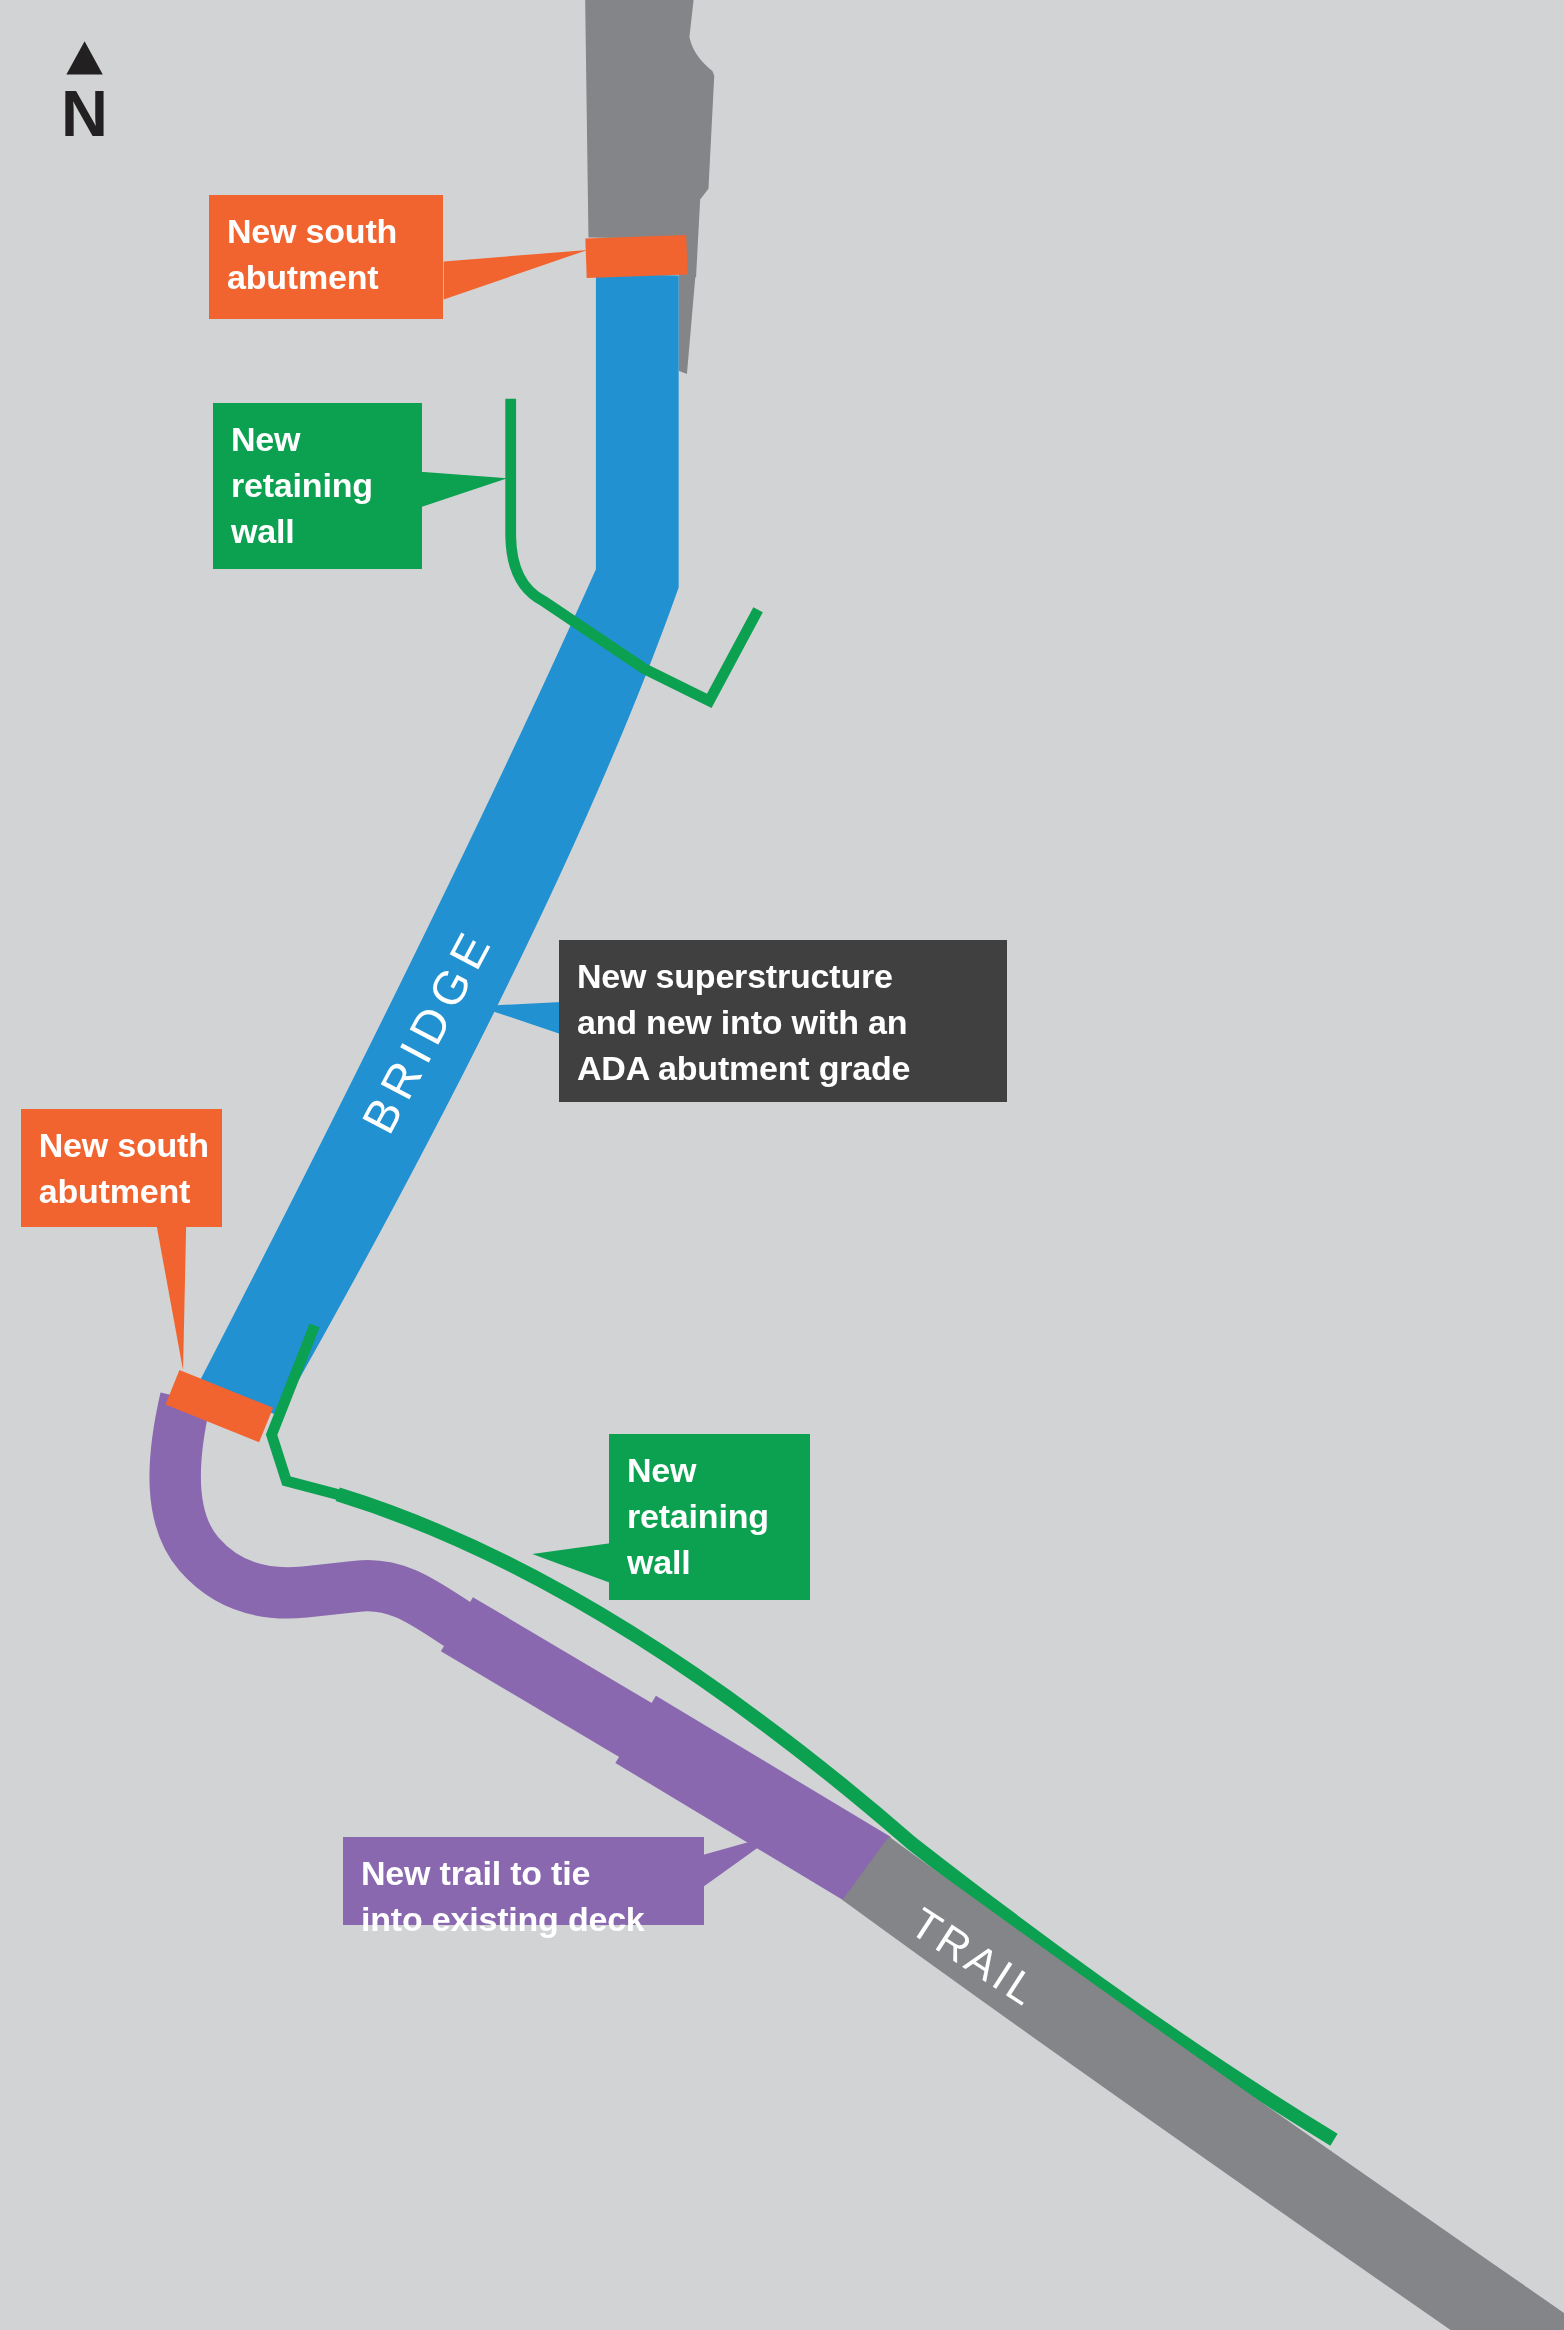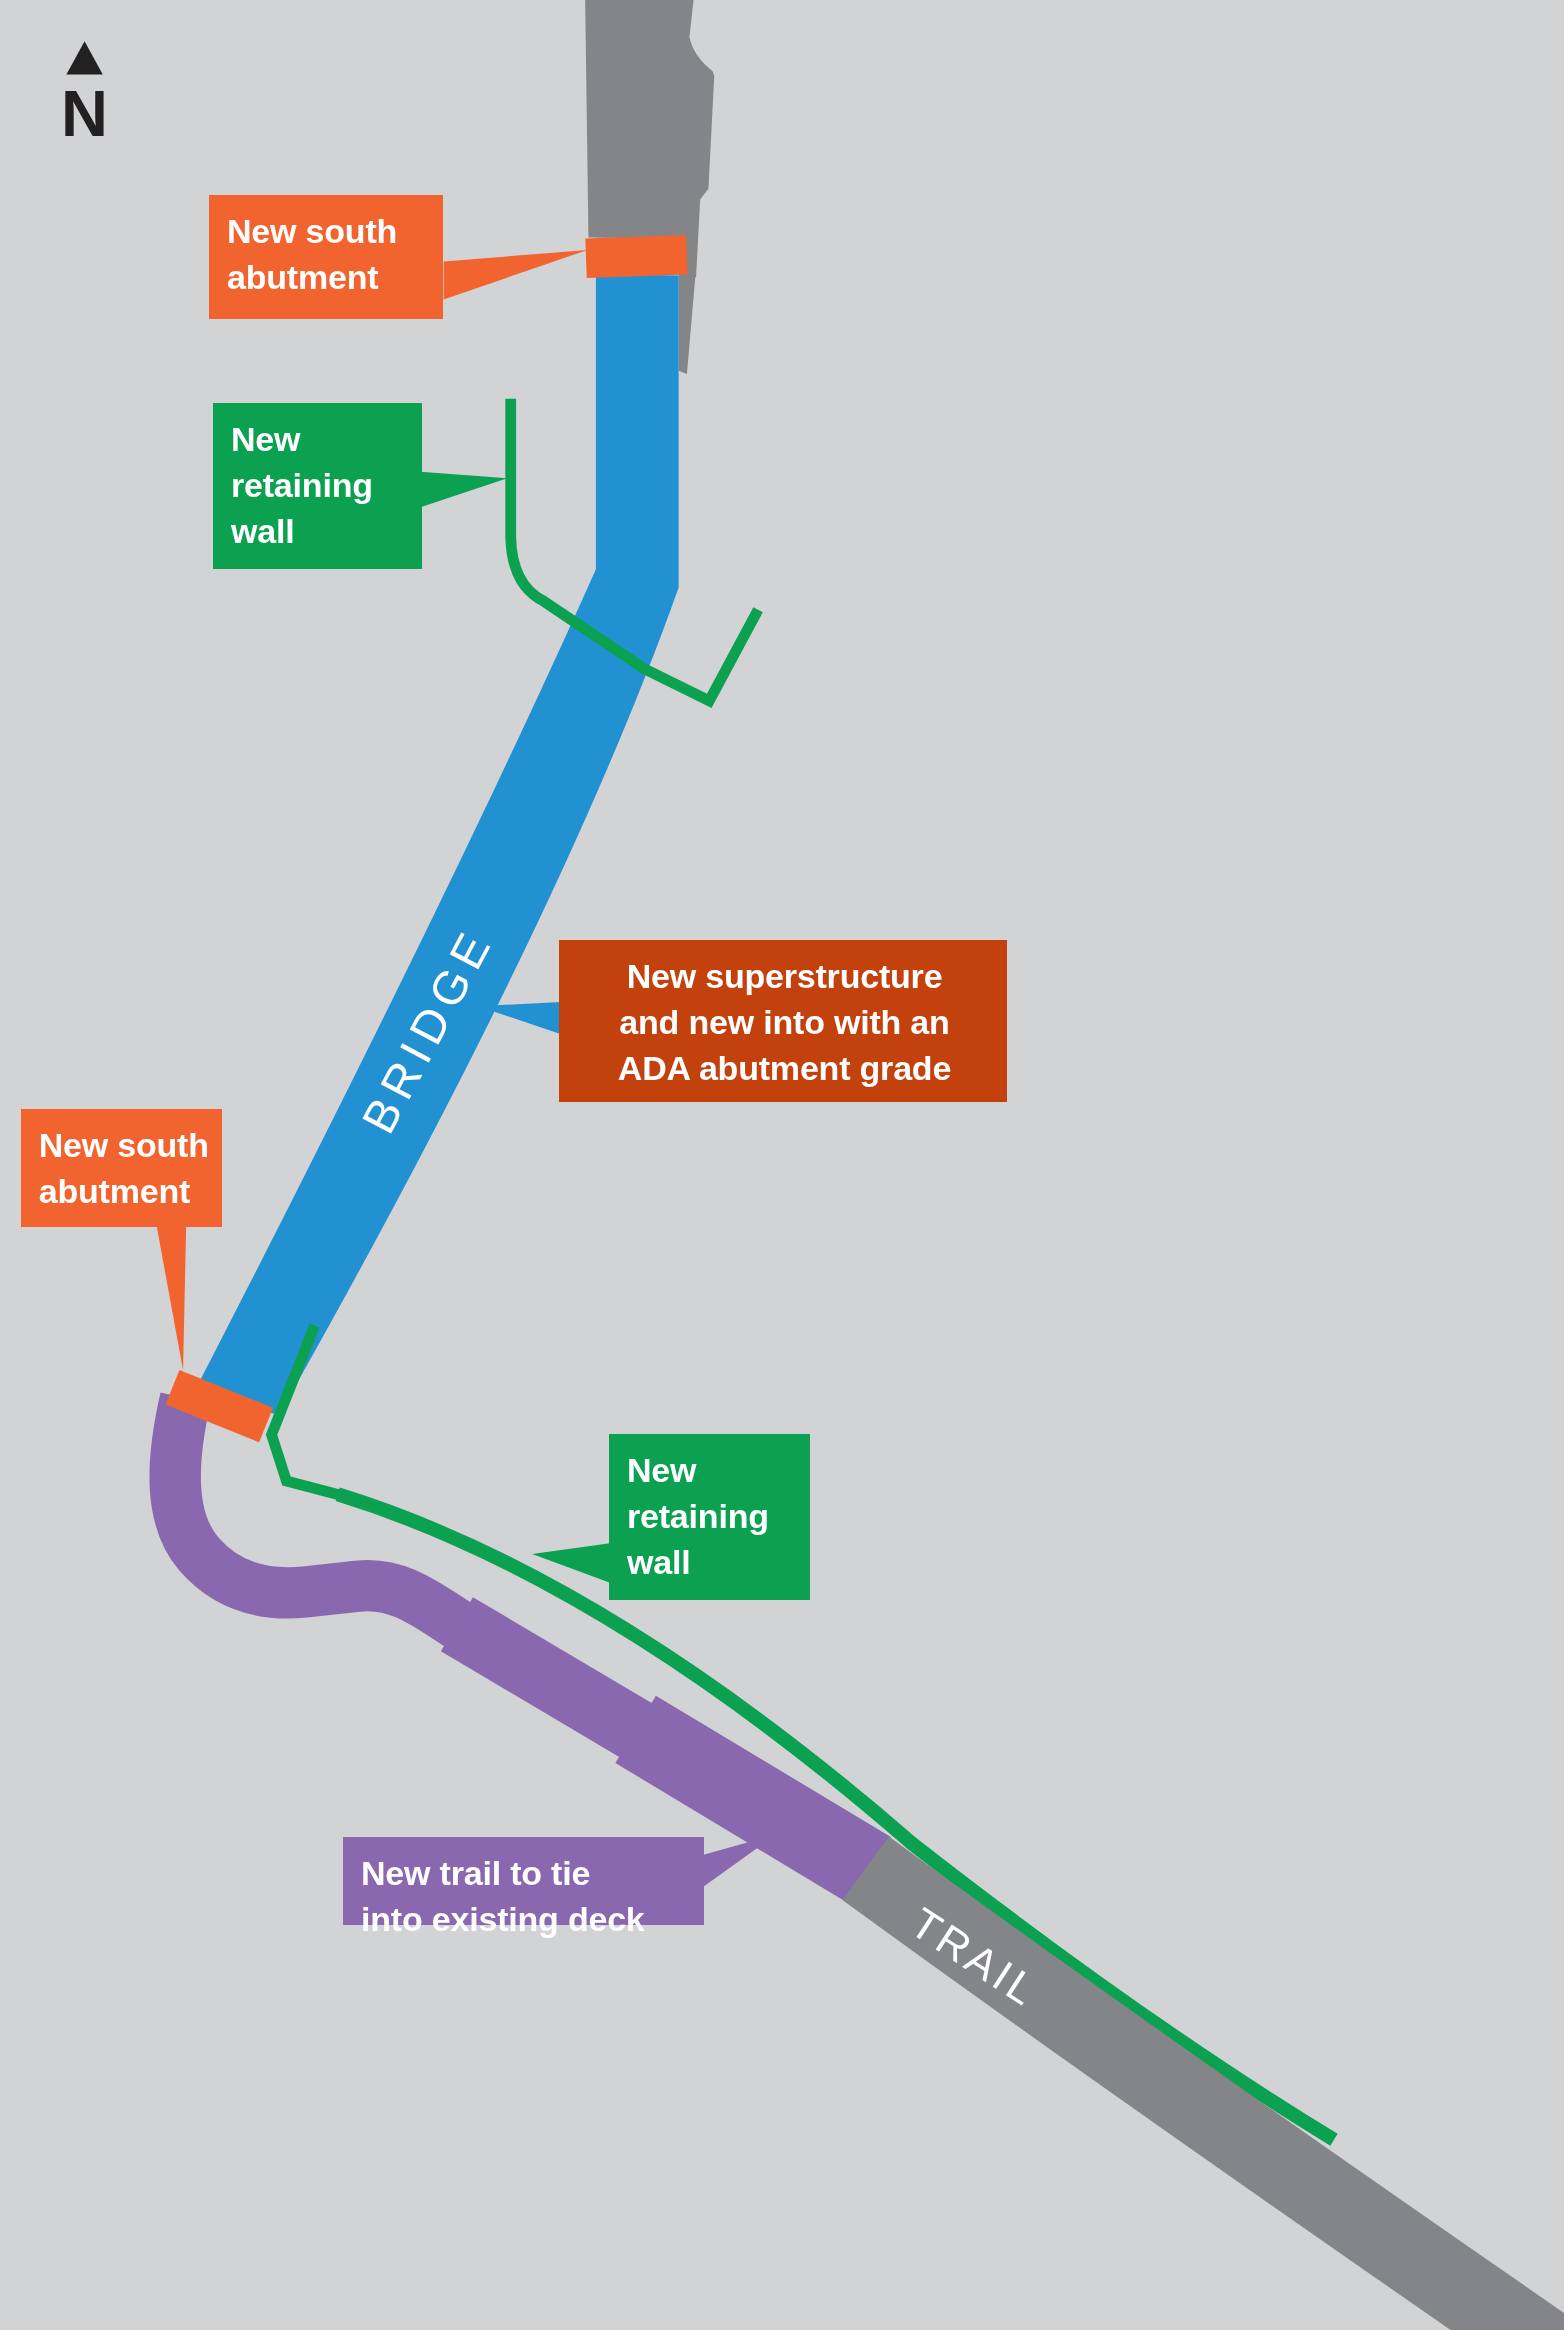--- a/index.html
+++ b/index.html
@@ -17,21 +17,21 @@
     font-weight:bold;
     font-size:34px;
     line-height:46px;
     letter-spacing:-0.2px;
     padding:13.2px 15px 0 18px;
     box-sizing:border-box;
     white-space:nowrap;
   }
   .co-orange{background:#f2642f;}
   .co-green{background:#0ca151;}
-  .co-blue{background:#c2410c;text-align:center;}
+  .co-blue{background:#404040;}
   .co-purple{background:#8a68b0;}
   .corridor-label{
     position:absolute;
     color:#ffffff;
     font-weight:400;
     text-align:center;
     white-space:nowrap;
   }
   #bridge-label{
     left:261px;top:1003px;width:331px;height:53px;

